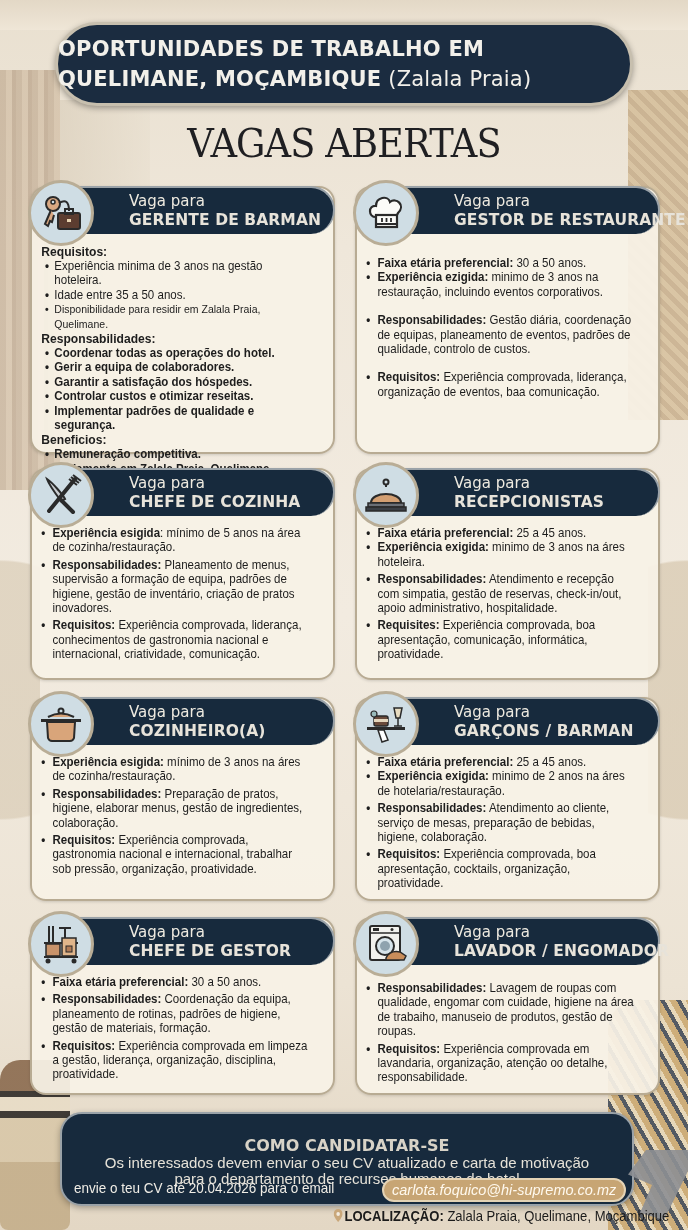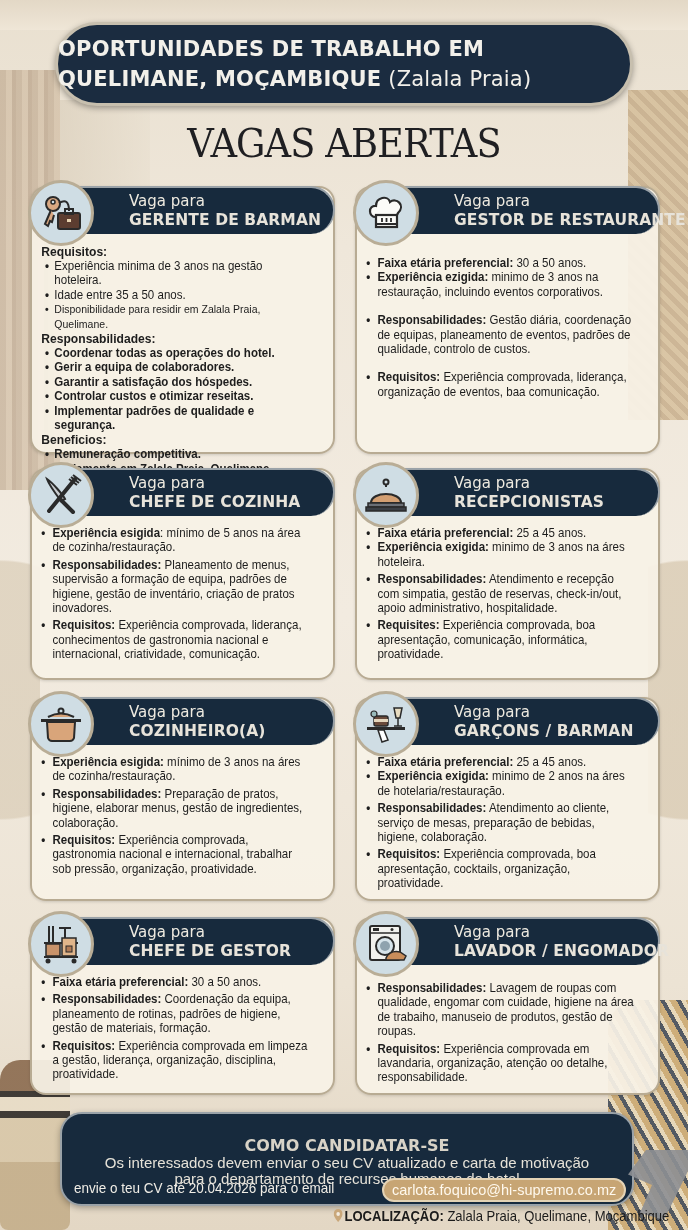--- a/index.html
+++ b/index.html
@@ -88,21 +88,21 @@
     color: #e9e6dd; text-align: center;
     box-shadow: 0 2px 6px rgba(0,0,0,.3);
   }
   .apply .title { font-family: "DejaVu Sans", sans-serif; font-weight: bold; font-size: 16px; color: #d8d3c7; padding-top: 23px; line-height: 18px; }
   .apply .desc { font-family: Liberation Sans, sans-serif; font-size: 15px; line-height: 16px; color: #e6e2d8; }
   .apply .send { position: absolute; left: 12px; top: 66px; display: flex; align-items: center; white-space: nowrap; }
   .apply .send-text { font-family: "Liberation Sans", sans-serif; font-size: 14.5px; color: #f0ede6; transform: scaleX(.93); transform-origin: left center; display: inline-block; }
   .apply .email {
     position: absolute; left: 308px; top: -2px;
     background: #c7a574; color: #fff9ee; border-radius: 12px; padding: 2px 8px;
-    font-family: "Liberation Sans", sans-serif; font-size: 14.5px; border: 2px solid #e4d3b5;
+    font-family: "Liberation Sans", sans-serif; font-size: 14.5px; border: 2px solid #e4d3b5; font-style: italic;
   }
   .location {
     position: absolute; left: 0; top: 1208px; width: 688px; text-align: right;
     font-family: "Liberation Sans", sans-serif; font-size: 14.5px; color: #1b1b1b;
   }
   .location .inner { display: inline-block; transform: scaleX(.9); }
   .location b { font-weight: bold; }
   .pin { display: inline-block; width: 10px; height: 13px; vertical-align: -1px; margin-right: 2px; }
   .gray-arrow { position: absolute; right: 0; top: 1150px; width: 60px; height: 70px;
     background: #8d8f94; clip-path: polygon(30% 0,100% 0,100% 30%,60% 100%,20% 90%,40% 50%,0 35%); opacity:.9; }

